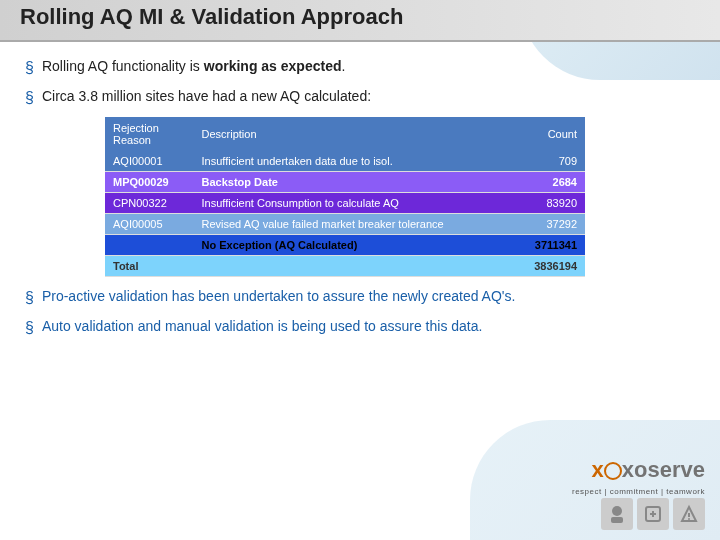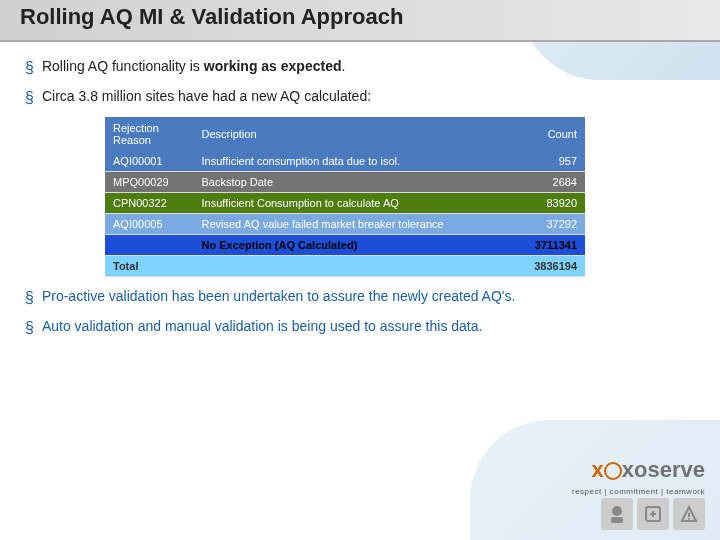--- a/index.html
+++ b/index.html
@@ -117,22 +117,22 @@
     table tbody tr td {
       padding: 4px 8px;
       border-bottom: 1px solid #ddd;
     }
 
     table tbody tr td.count-val {
       text-align: right;
     }
 
     .row-aq1 { background-color: #4a7abf; color: white; }
-    .row-mpq { background-color: #737373; color: white; }
-    .row-cpn { background-color: #4d7c0f; color: white; }
+    .row-mpq { background-color: #8b5cf6; color: white; font-weight: bold; }
+    .row-cpn { background-color: #6d28d9; color: white; }
     .row-aq5 { background-color: #7aaae0; color: white; }
     .row-noexc { background-color: #1d4ed8; margin-top: 8px; }
     .row-noexc td { font-weight: bold; }
     .row-total { background-color: #7dd3fc; }
     .row-total td { font-weight: bold; color: #333; }
 
     
     .bottom-bullets {
       margin-top: 10px;
     }
@@ -219,22 +219,22 @@
               <th>
                 Rejection<br>Reason
               </th>
               <th>Description</th>
               <th class="count-col">Count</th>
             </tr>
           </thead>
           <tbody>
             <tr class="row-aq1">
               <td>AQI00001</td>
-              <td>Insufficient consumption data due to isol.</td>
-              <td class="count-val">957</td>
+              <td>Insufficient undertaken data due to isol.</td>
+              <td class="count-val">709</td>
             </tr>
             <tr class="row-mpq">
               <td>MPQ00029</td>
               <td>Backstop Date</td>
               <td class="count-val">2684</td>
             </tr>
             <tr class="row-cpn">
               <td>CPN00322</td>
               <td>Insufficient Consumption to calculate AQ</td>
               <td class="count-val">83920</td>

